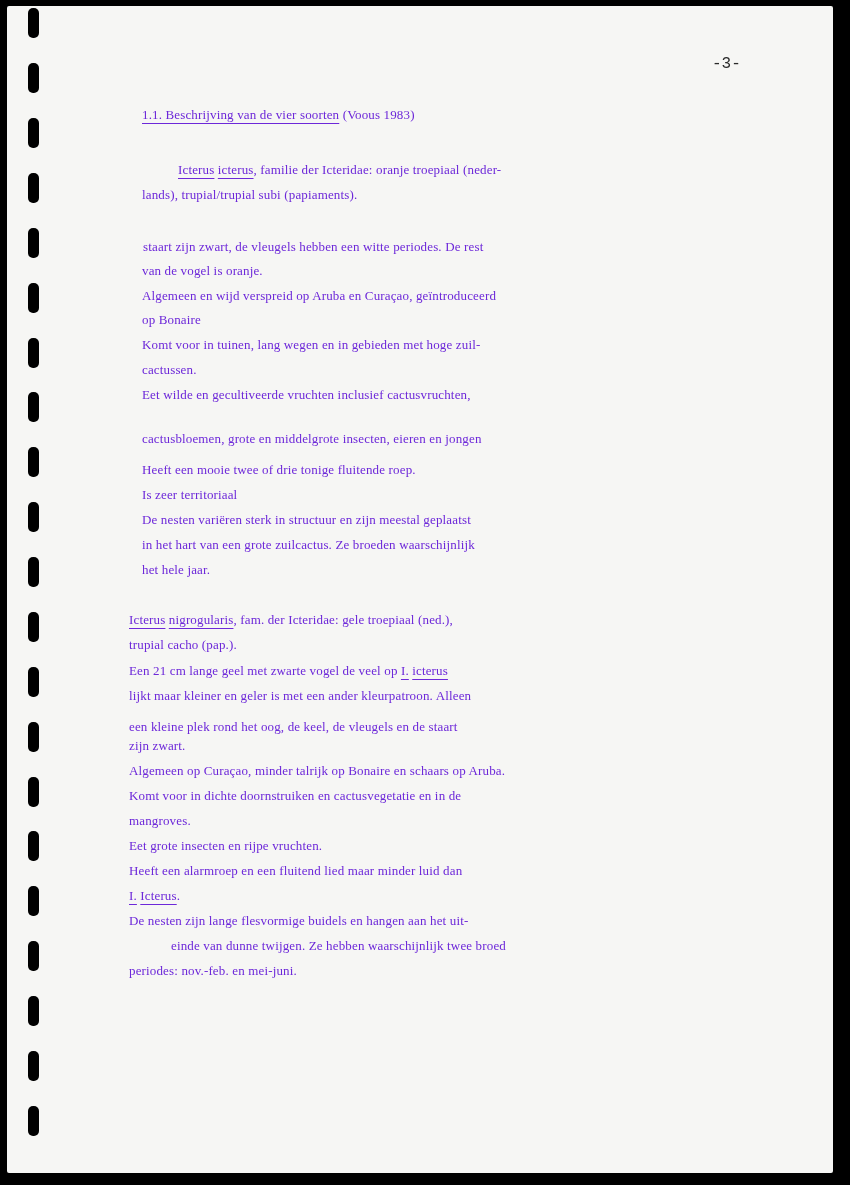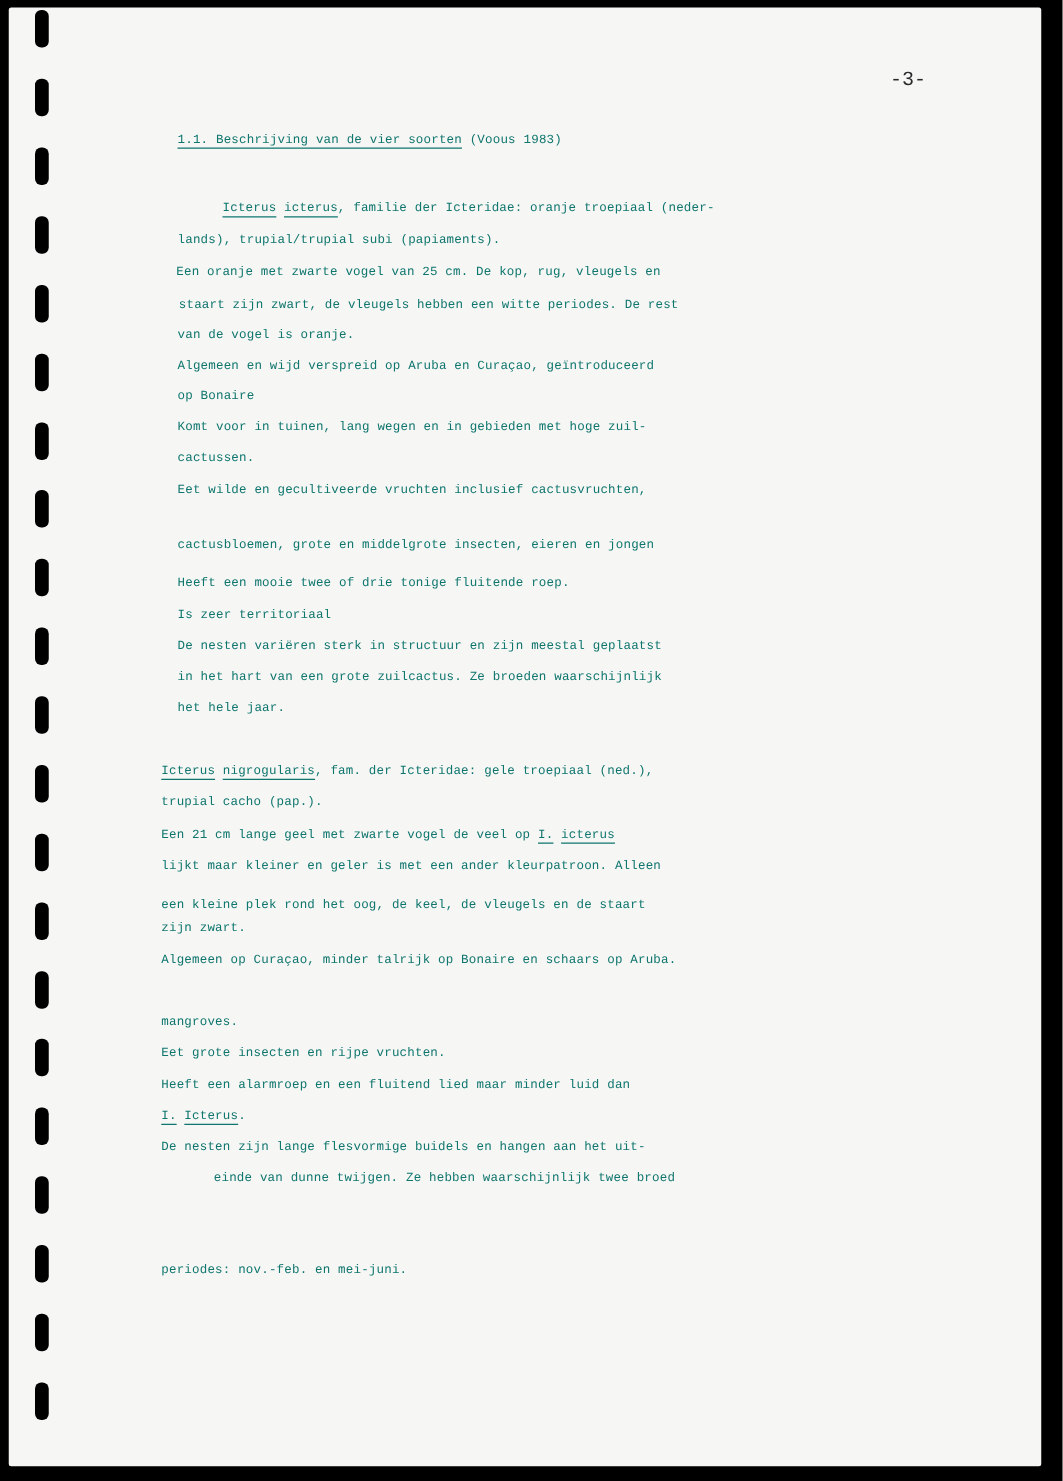--- a/index.html
+++ b/index.html
@@ -16,22 +16,22 @@
     position: absolute; left: 21px; width: 11px; height: 30px;
     background: #000; border-radius: 5px;
   }
   .pagenum {
     position: absolute; left: 705px; top: 49px;
     font-family: "Liberation Mono", "DejaVu Sans Mono", monospace;
     font-size: 16px; color: #2a2a2a;
   }
   .text {
     position: absolute;
-    font-family: Liberation Mono, monospace;
-    font-size: 10px; color: #0f766e; letter-spacing: 0.15px;
+    font-family: Liberation Serif, serif;
+    font-size: 13px; color: #6d28d9; letter-spacing: 0.15px;
     white-space: pre;
   }
   .line { position: absolute; white-space: pre; }
   .u { text-decoration: underline; text-underline-offset: 4px; text-decoration-thickness: 1px; }
 </style>
 </head>
 <body>
 
 <div class="page">
   <div class="holes">
@@ -58,21 +58,20 @@
     <div class="hole" style="top:1100px"></div>
   </div>
 
   <div class="pagenum">-3-</div>
 
   <div class="text" style="left:135px; top:101px;"><span class="u">1.1. Beschrijving van de vier soorten</span><span> (Voous 1983)</span></div>
 
   <div class="text" style="left:135px; top:156px;">
     <div class="line" style="top:0px;margin-left:36px;"><span class="u">Icterus</span> <span class="u">icterus</span><span>, familie der Icteridae: oranje troepiaal (neder-</span></div>
     <div class="line" style="top:25px;">lands), trupial/trupial subi (papiaments).</div>
-    <div class="line" style="top:51px; left:-1px;">Een oranje met zwarte vogel van 25 cm. De kop, rug, vleugels en</div>
     <div class="line" style="top:77px; left:1px;">staart zijn zwart, de vleugels hebben een witte periodes. De rest</div>
     <div class="line" style="top:101px;">van de vogel is oranje.</div>
     <div class="line" style="top:126px;">Algemeen en wijd verspreid op Aruba en Curaçao, geïntroduceerd</div>
     <div class="line" style="top:150px;">op Bonaire</div>
     <div class="line" style="top:175px;">Komt voor in tuinen, lang wegen en in gebieden met hoge zuil-</div>
     <div class="line" style="top:200px;">cactussen.</div>
     <div class="line" style="top:225px;">Eet wilde en gecultiveerde vruchten inclusief cactusvruchten,</div>
     <div class="line" style="top:250px;margin-top:19px;">cactusbloemen, grote en middelgrote insecten, eieren en jongen</div>
     <div class="line" style="top:300px;">Heeft een mooie twee of drie tonige fluitende roep.</div>
     <div class="line" style="top:325px;">Is zeer territoriaal</div>
@@ -82,21 +81,22 @@
   </div>
 
   <div class="text" style="left:122px; top:606px;">
     <div class="line" style="top:0px;"><span class="u">Icterus</span> <span class="u">nigrogularis</span><span>, fam. der Icteridae: gele troepiaal (ned.),</span></div>
     <div class="line" style="top:25px;">trupial cacho (pap.).</div>
     <div class="line" style="top:51px;"><span>Een 21 cm lange geel met zwarte vogel de veel op </span><span class="u">I.</span> <span class="u">icterus</span></div>
     <div class="line" style="top:76px;">lijkt maar kleiner en geler is met een ander kleurpatroon. Alleen</div>
     <div class="line" style="top:107px;">een kleine plek rond het oog, de keel, de vleugels en de staart</div>
     <div class="line" style="top:126px;">zijn zwart.</div>
     <div class="line" style="top:151px;">Algemeen op Curaçao, minder talrijk op Bonaire en schaars op Aruba.</div>
+    <div class="line" style="top:176px;">Komt voor in dichte doornstruiken en cactusvegetatie en in de</div>
     <div class="line" style="top:201px;">mangroves.</div>
     <div class="line" style="top:226px;">Eet grote insecten en rijpe vruchten.</div>
     <div class="line" style="top:251px;">Heeft een alarmroep en een fluitend lied maar minder luid dan</div>
     <div class="line" style="top:276px;"><span class="u">I.</span> <span class="u">Icterus</span><span>.</span></div>
     <div class="line" style="top:301px;">De nesten zijn lange flesvormige buidels en hangen aan het uit-</div>
     <div class="line" style="top:326px;margin-left:42px;">einde van dunne twijgen. Ze hebben waarschijnlijk twee broed</div>
-    <div class="line" style="top:351px;margin-top:48px;">periodes: nov.-feb. en mei-juni.</div>
+    <div class="line" style="top:351px;">periodes: nov.-feb. en mei-juni.</div>
   </div>
 </div>
 
 </body></html>

